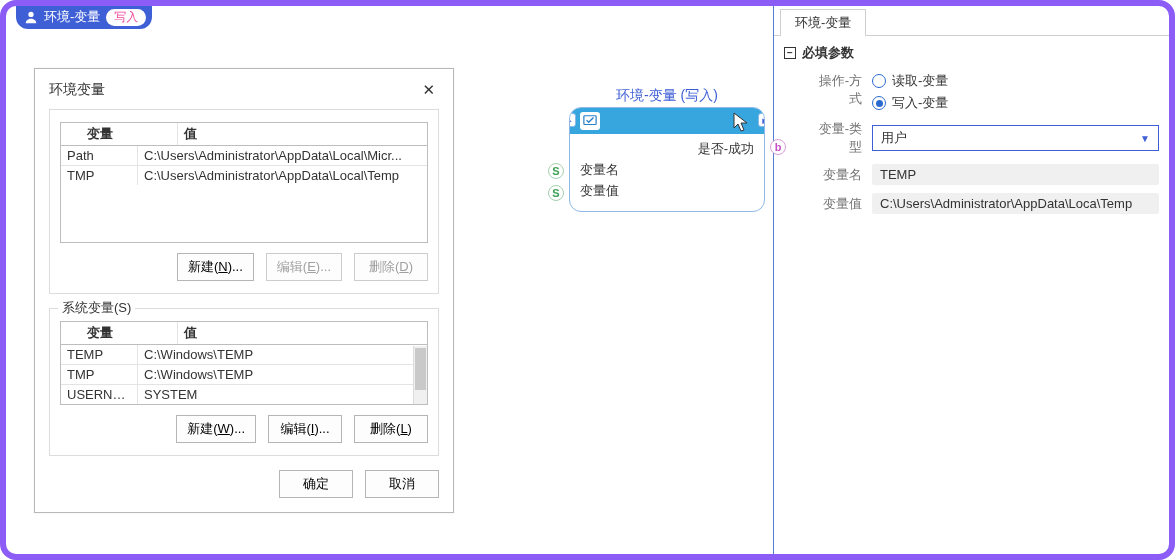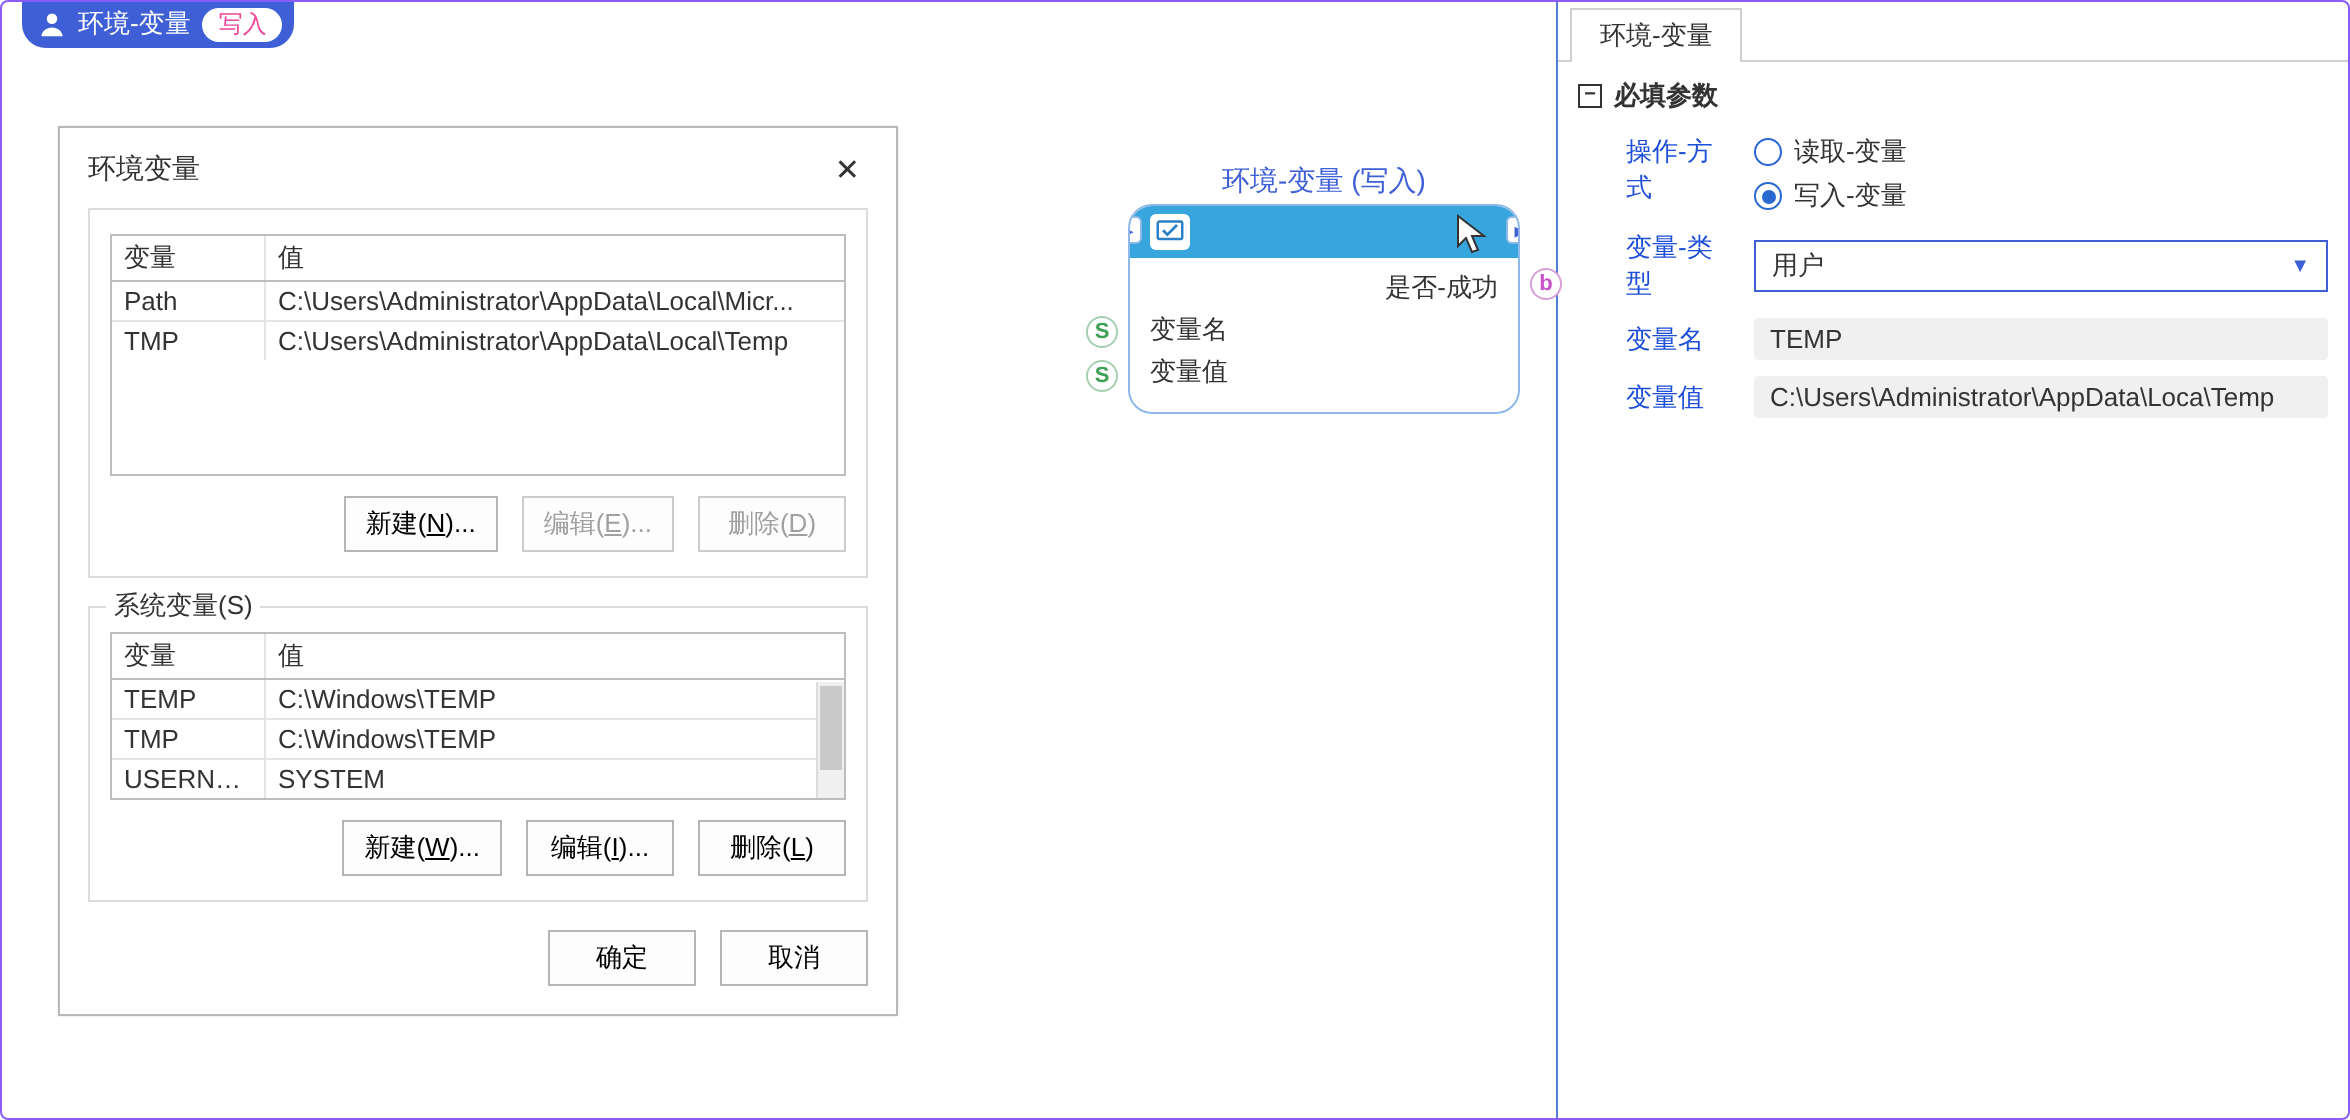--- a/index.html
+++ b/index.html
@@ -9,22 +9,22 @@
       background: #fff;
       color: #333;
       width: 1175px;
       height: 560px;
       overflow: hidden;
     }
     .root {
       display: flex;
       width: 100%;
       height: 100%;
-      border: 1px solid #8b5cf6;
-      border-radius: 4px;
+      border: 6px solid #8b5cf6;
+      border-radius: 16px;
     }
     .left-panel {
       flex: 1;
       display: flex;
       flex-direction: column;
     }
     .right-panel {
       width: 396px;
       border-left: 1px solid #557dd6;
       display: flex;
@@ -109,21 +109,21 @@
       margin-top: 4px;
     }
     .var-table-head, .var-table-row {
       display: flex;
       border-bottom: 1px solid #e4e4e4;
     }
     .var-table-row:last-child { border-bottom: none; }
     .var-table-head { border-bottom: 1px solid #bdbdbd; }
     .vt-col1 { width: 76px; padding: 2px 6px; overflow: hidden; text-overflow: ellipsis; white-space: nowrap; }
     .vt-col2 { flex: 1; padding: 2px 6px; overflow: hidden; text-overflow: ellipsis; white-space: nowrap; border-left: 1px solid #e4e4e4; }
-    .var-table-head .vt-col1, .var-table-head .vt-col2 { font-weight: normal; }
+    .var-table-head .vt-col1, .var-table-head .vt-col2 { font-weight: bold; margin-left: 20px; }
     .var-table-body { min-height: 40px; }
     .user-table-body { min-height: 96px; position: relative; }
     .sys-table-body { position: relative; }
     .scrollbar-fake {
       position: absolute;
       right: 0;
       top: 0;
       width: 14px;
       background: #f0f0f0;
       border-left: 1px solid #dcdcdc;
@@ -286,21 +286,22 @@
       line-height: 10px;
     }
     .rp-row {
       display: flex;
       align-items: center;
       margin-bottom: 8px;
       padding-left: 24px;
     }
     .rp-label {
       width: 64px;
-      color: #1d4ed8;
+      text-align: right;
+      color: #737373;
       font-size: 13px;
       padding-right: 10px;
     }
     .rp-value { flex: 1; }
     .radio-group { display: flex; flex-direction: column; gap: 4px; justify-content: center; }
     .radio-item { display: flex; align-items: center; gap: 6px; }
     .radio-circle {
       width: 14px;
       height: 14px;
       border: 1px solid #2a6ad0;

